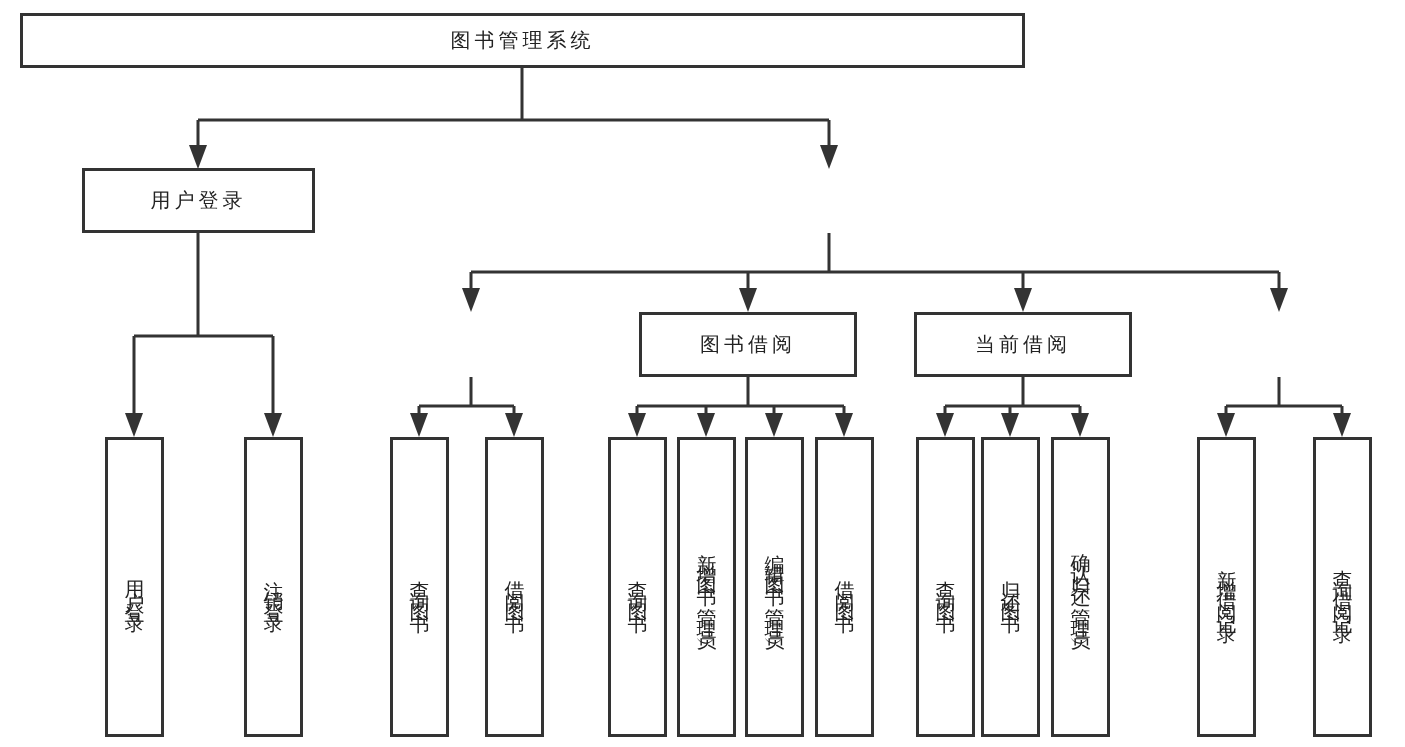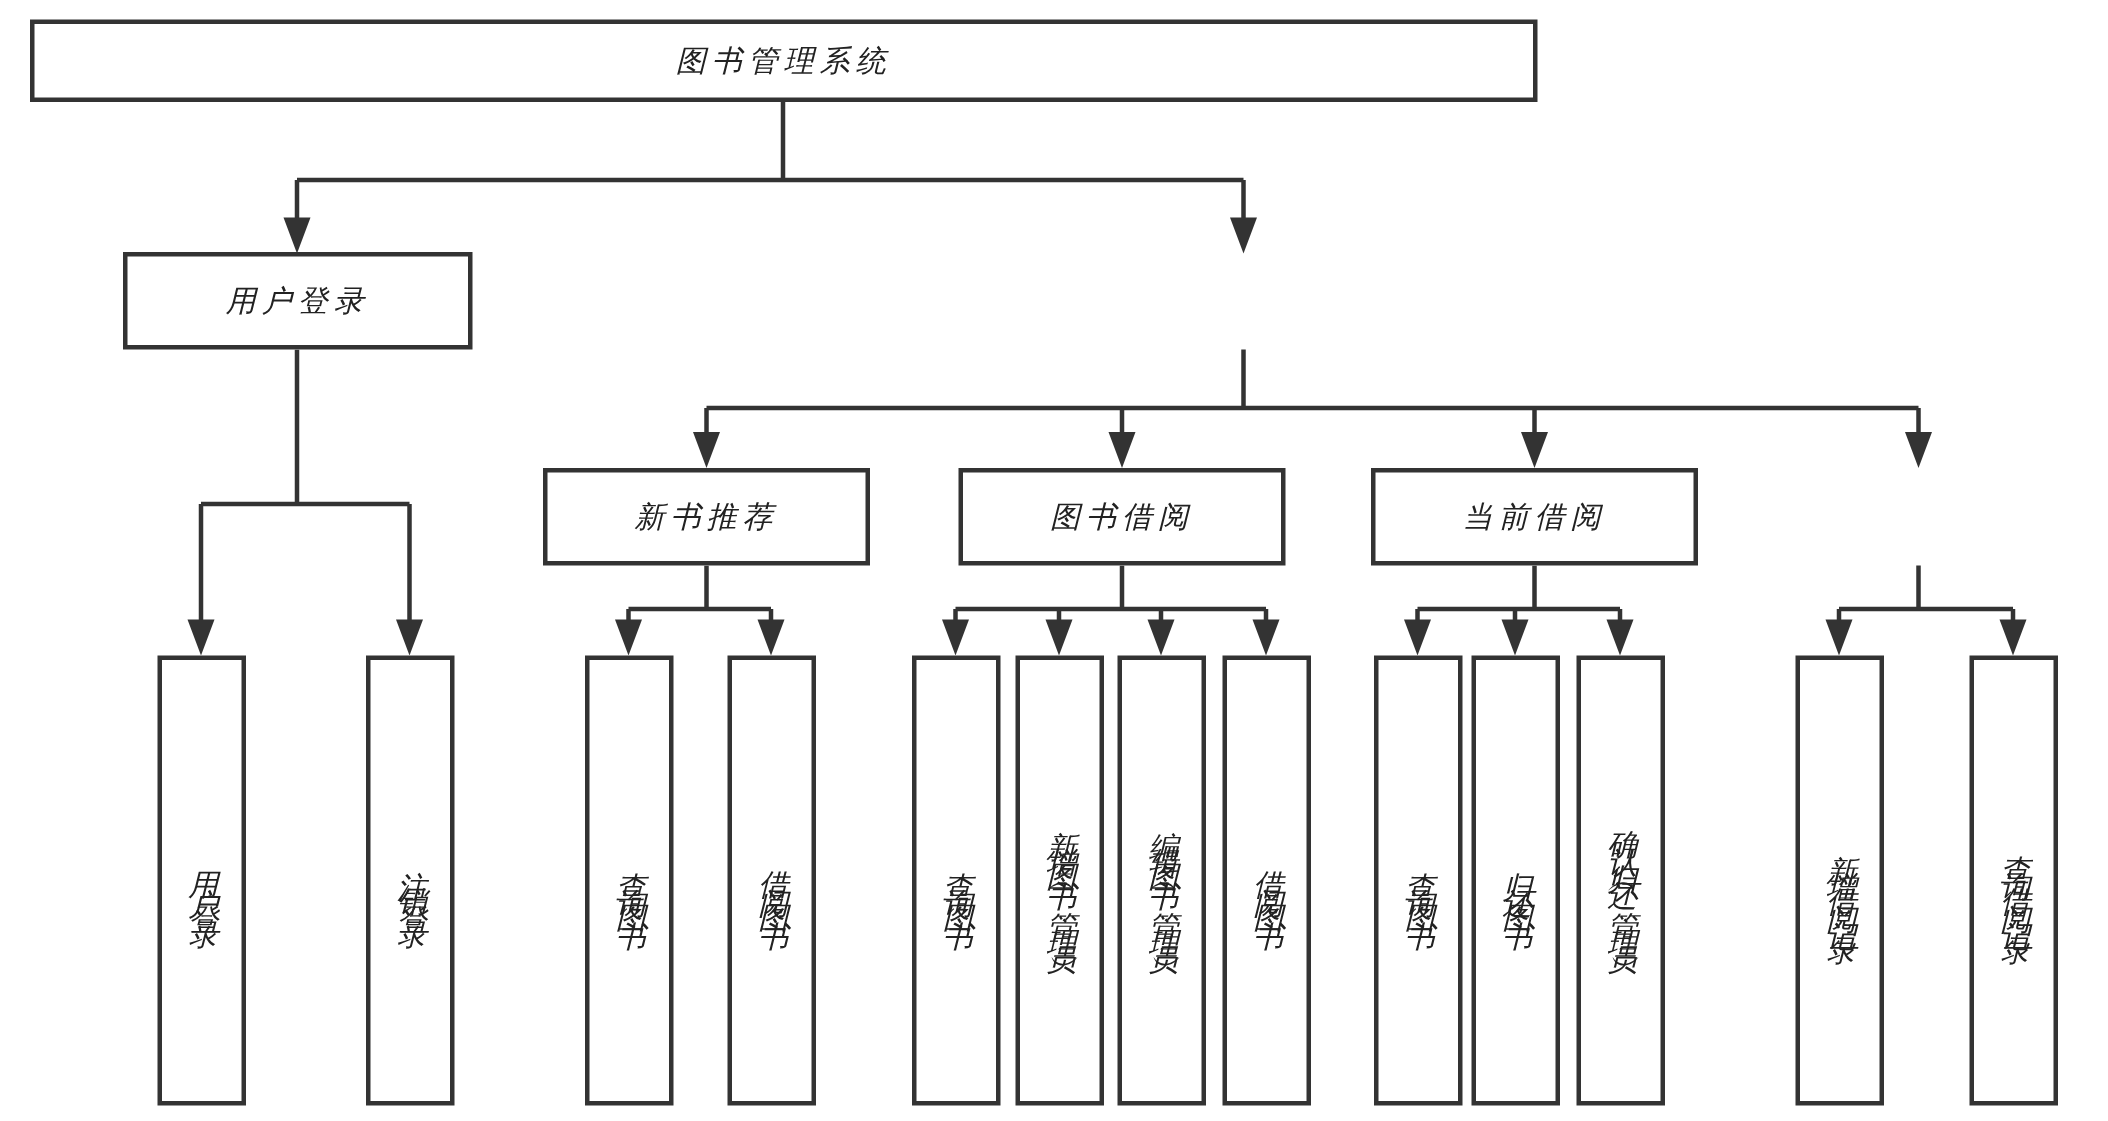--- a/index.html
+++ b/index.html
@@ -2,21 +2,20 @@
 <html><head>
 <meta charset="utf-8">
 <style>
   html,body{margin:0;padding:0;background:#fff;}
   .canvas{
     position:relative;
     width:1405px;height:747px;
     background:var(--bg,#fff);
     font-family:"Liberation Sans", sans-serif;
     overflow:hidden;
-    font-style:italic;
   }
   .connectors{position:absolute;left:0;top:0;width:1405px;height:747px;}
   .node{
     position:absolute;
     box-sizing:border-box;
     border:3px solid var(--line,#333);
     background:#fff;
     color:var(--text,#222);
     display:flex;align-items:center;justify-content:center;
     font-size:20px;
@@ -66,21 +65,20 @@
       <polygon points="1001,413 1019,413 1010,437" fill="#333333"></polygon>
       <polygon points="1071,413 1089,413 1080,437" fill="#333333"></polygon>
       <polygon points="1217,413 1235,413 1226,437" fill="#333333"></polygon>
       <polygon points="1333,413 1351,413 1342,437" fill="#333333"></polygon>
     </svg>
 
   <div class="node" style="left:20px;top:13px;width:1005px;height:55px">图书管理系统</div>
 
   <div class="node" style="left:82px;top:168px;width:233px;height:65px">用户登录</div>
 
-  <div class="node" style="left:362px;top:312px;width:218px;height:65px">新书推荐</div>
   <div class="node" style="left:914px;top:312px;width:218px;height:65px">当前借阅</div>
   <div class="node" style="left:639px;top:312px;width:218px;height:65px">图书借阅</div>
 
   <div class="node leaf" style="left:105px;top:437px;width:59px;height:300px">用户登录</div>
   <div class="node leaf" style="left:244px;top:437px;width:59px;height:300px">注销登录</div>
 
   <div class="node leaf" style="left:390px;top:437px;width:59px;height:300px">查询图书</div>
   <div class="node leaf" style="left:485px;top:437px;width:59px;height:300px">借阅图书</div>
 
   <div class="node leaf" style="left:608px;top:437px;width:59px;height:300px">查询图书</div>

